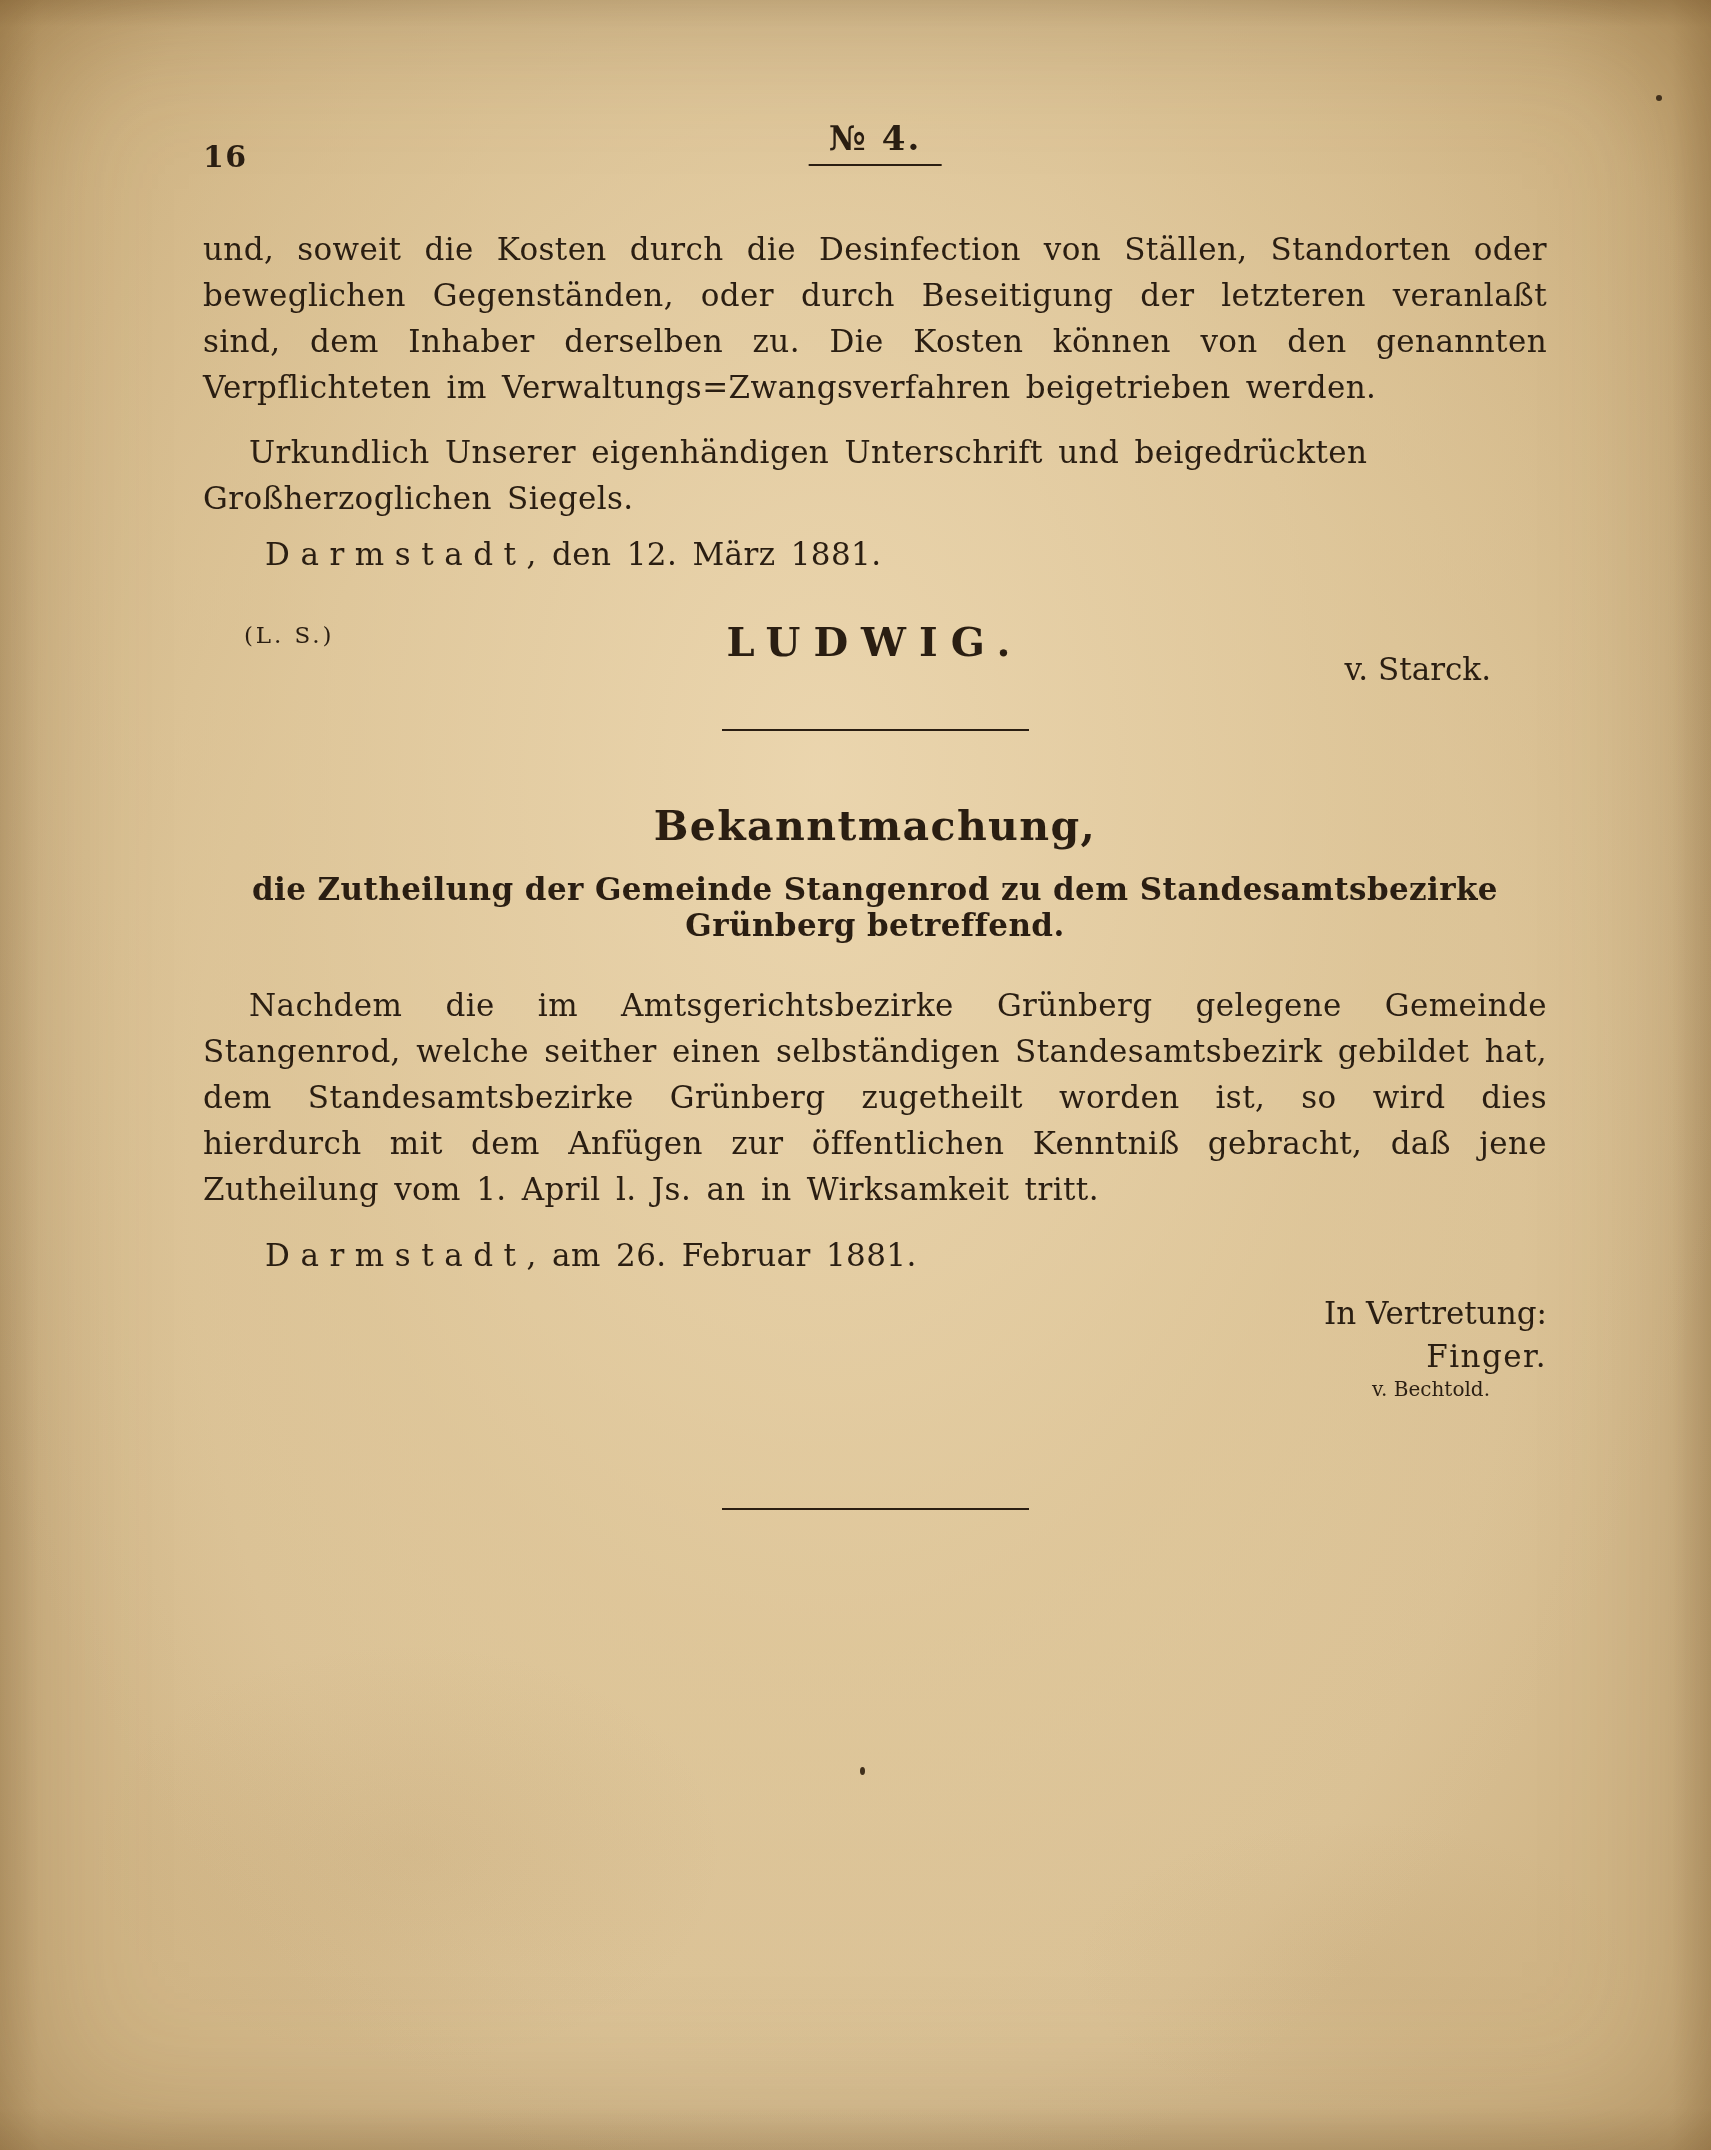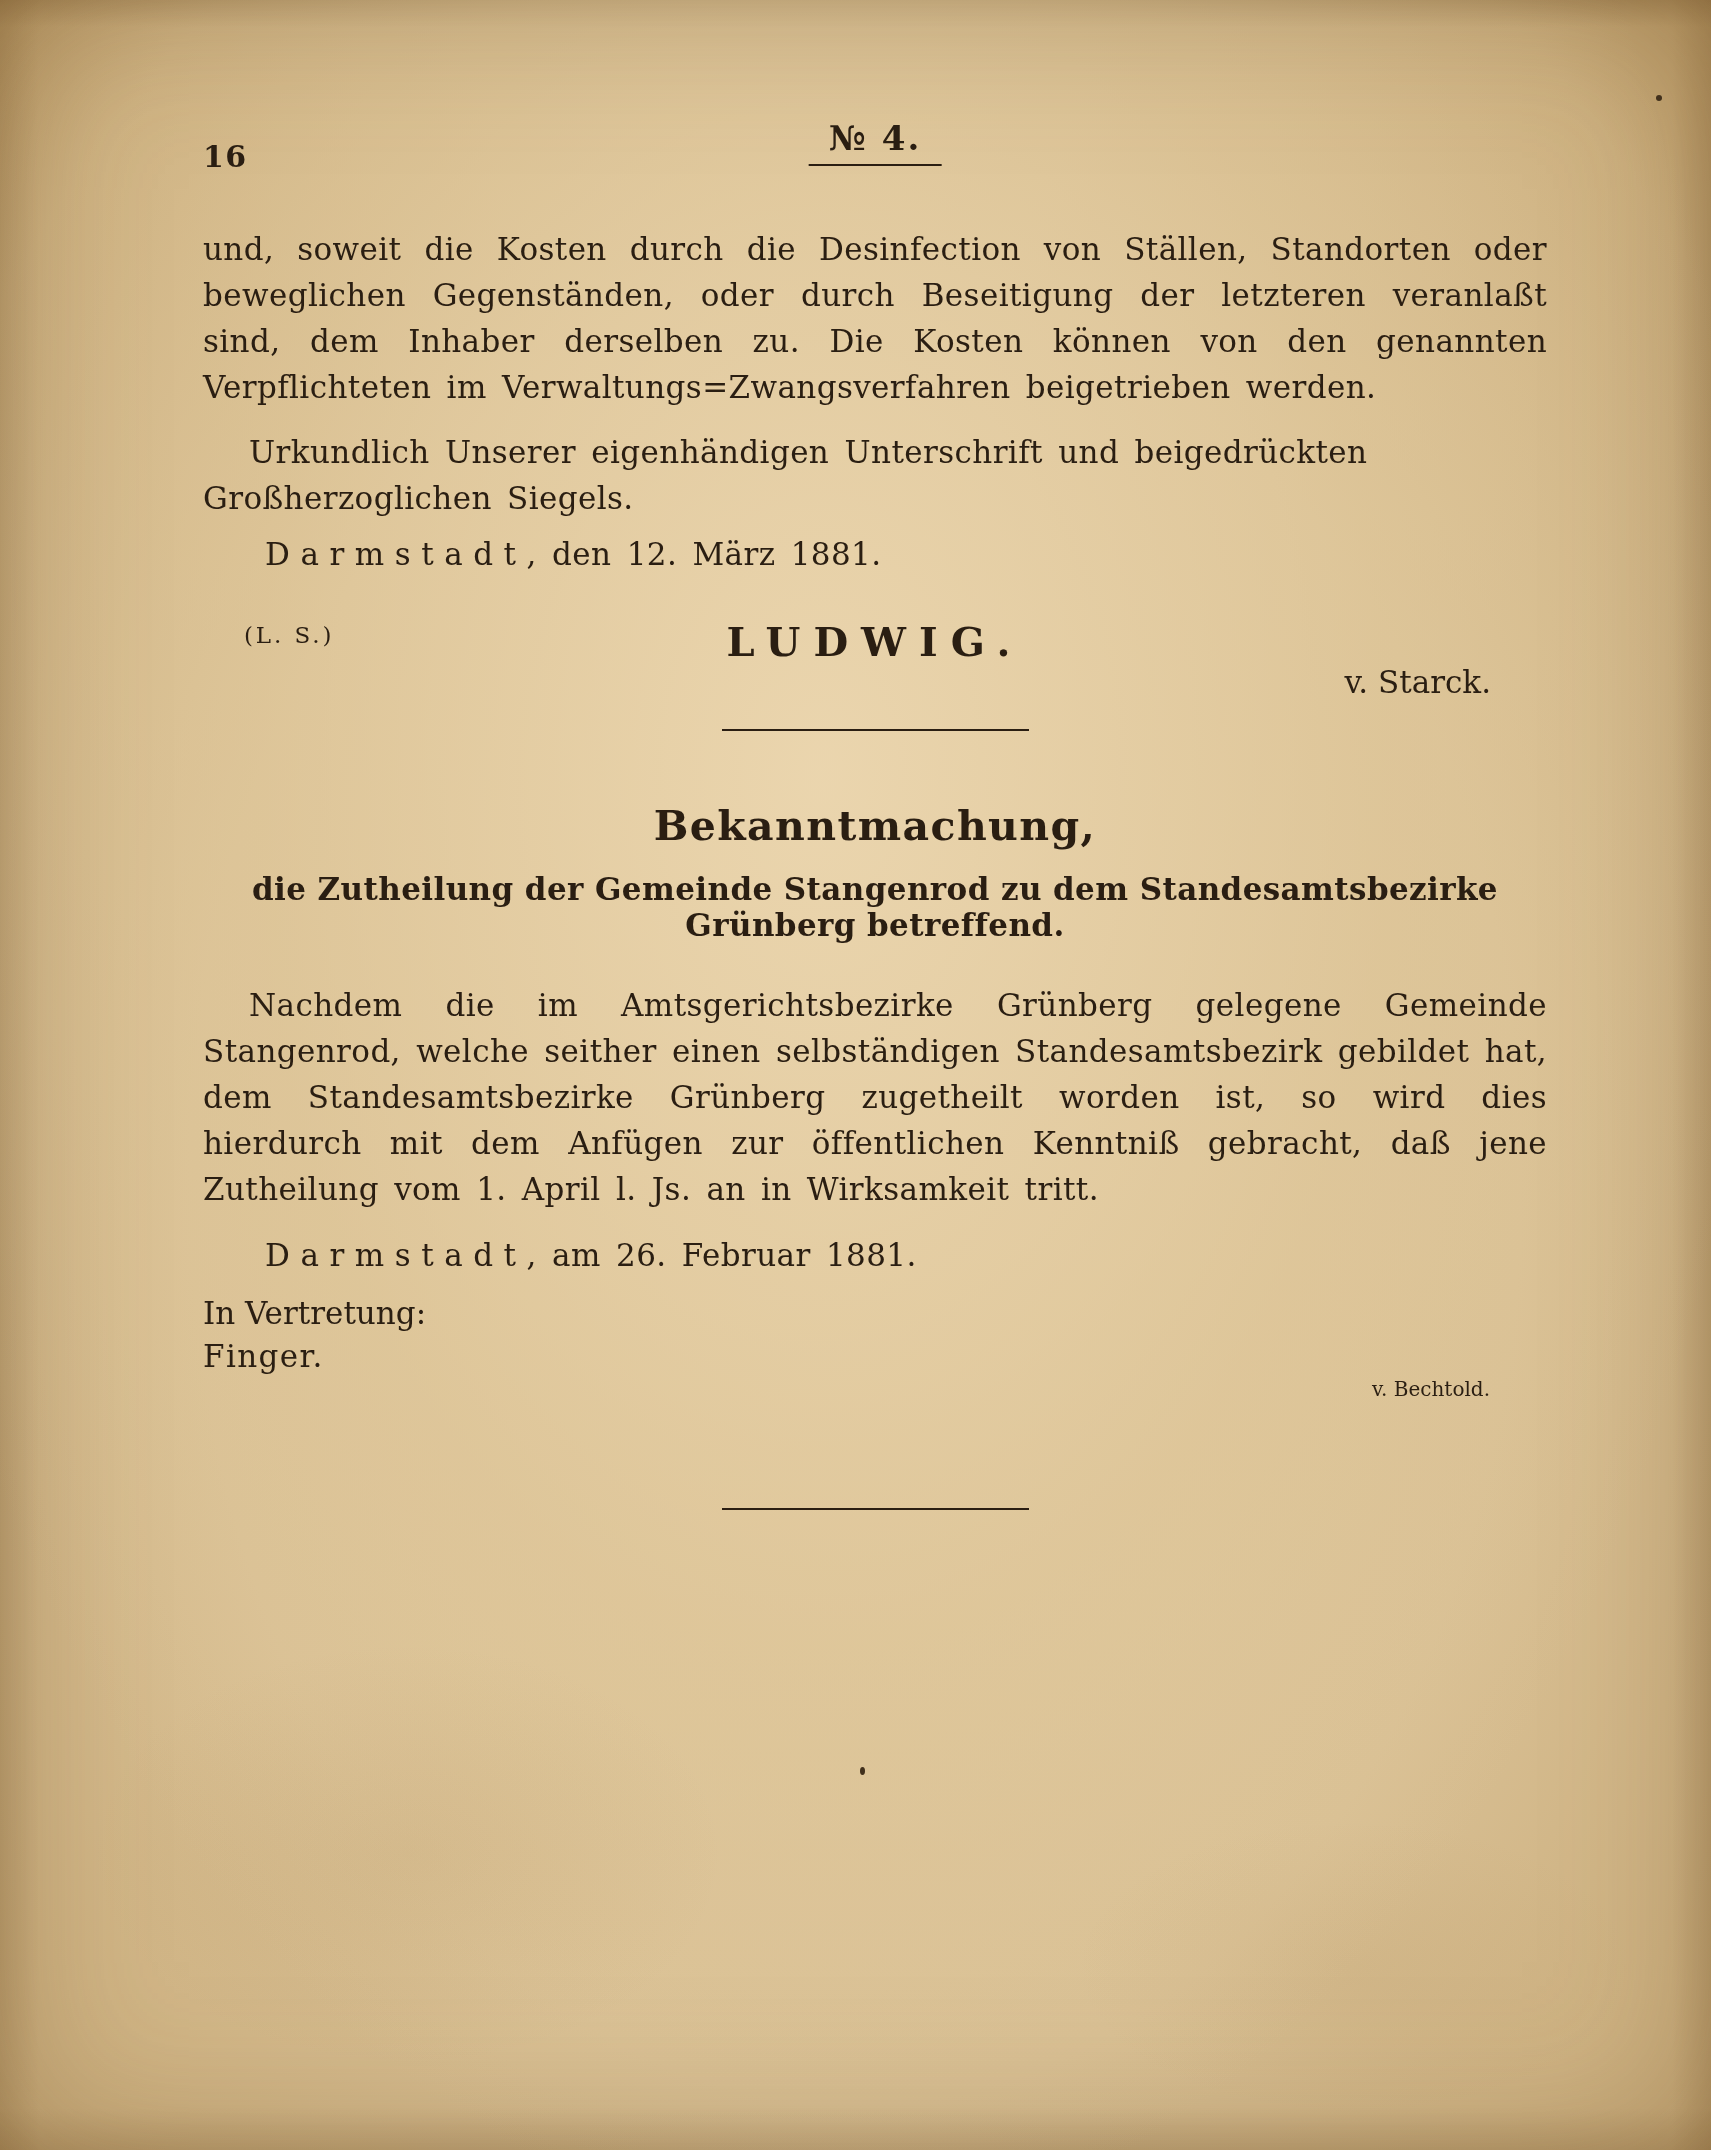--- a/index.html
+++ b/index.html
@@ -111,21 +111,21 @@
     right: 0;
     top: 0;
     text-align: center;
     font-size: 40px;
     font-weight: bold;
     letter-spacing: 13px;
   }
   .countersign {
     position: absolute;
     right: 56px;
-    top: 46px;
+    top: 33px;
     font-size: 31px;
   }
 
   .divider {
     width: 307px;
     height: 0;
     border-top: 2.9px solid #2a1e12;
     margin: 0 auto;
   }
   .divider-1 { margin-top: 17px; }
@@ -147,21 +147,21 @@
   }
   .ministry {
     margin: 34px 0 0 0;
     text-align: center;
     font-size: 32px;
     font-weight: bold;
     letter-spacing: 0.7px;
   }
   .center-line {
     margin: 17px 0 0 0;
-    text-align: left;
+    text-align: right;
     font-size: 31px;
   }
   .signer { margin-top: 7.1px; letter-spacing: 1.4px; }
   .countersign-2 {
     margin: 2.9px 0 0 0;
     text-align: right;
     padding-right: 57px;
     font-size: 20px;
   }
 </style>

